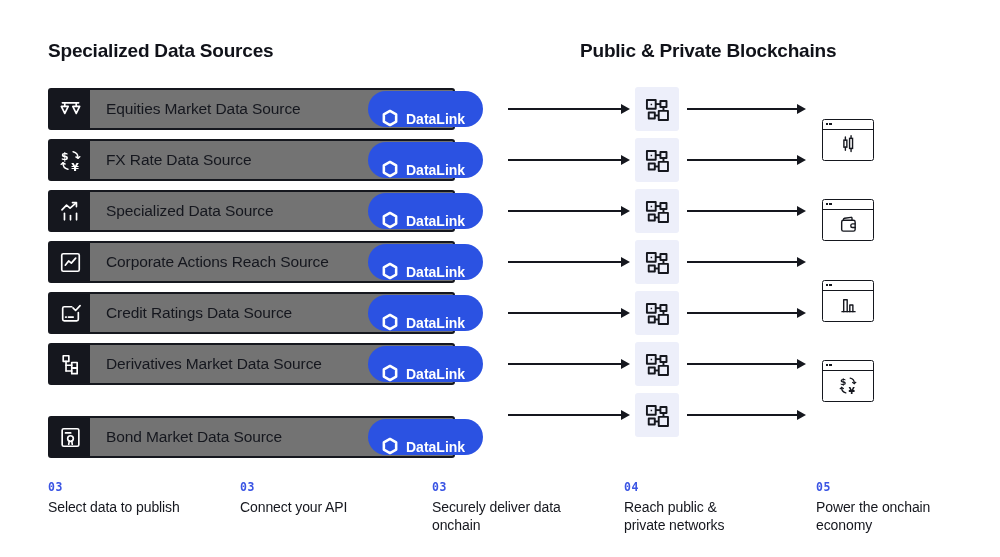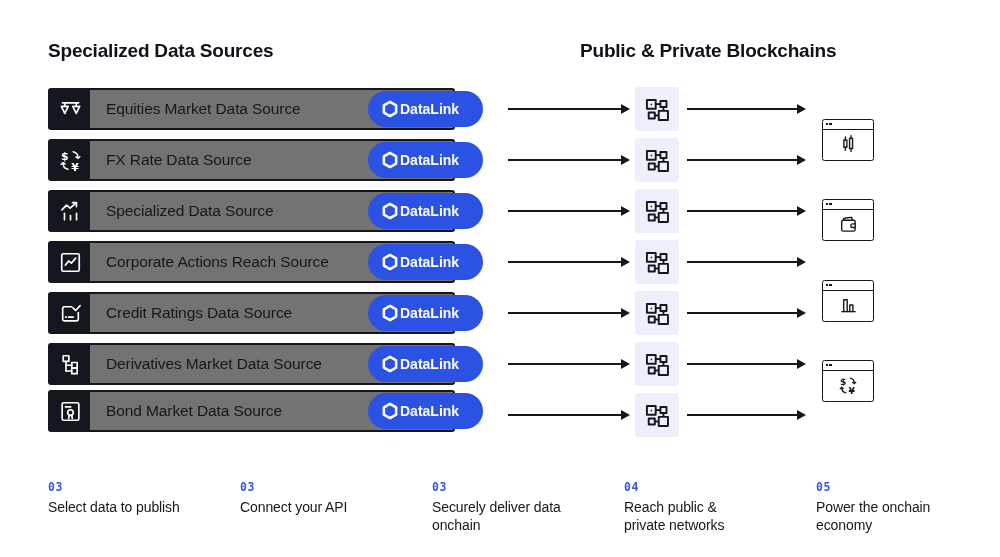--- a/index.html
+++ b/index.html
@@ -8,21 +8,21 @@
   .title{position:absolute;top:40px;font-size:19px;font-weight:700;color:#101219;letter-spacing:-0.2px;white-space:nowrap;}
   .title-left{left:48px;}
   .title-right{left:580px;}
 
   .row{position:absolute;left:48px;width:407px;height:42px;box-sizing:border-box;
        border:2px solid #15171e;border-radius:3px;background:#737373;display:flex;align-items:stretch;}
   .icon-box{flex:0 0 40px;background:#15171e;display:flex;align-items:center;justify-content:center;}
   .row-label{display:flex;align-items:center;padding-left:16px;font-size:15.5px;font-weight:500;
        color:#15171e;letter-spacing:-0.1px;white-space:nowrap;}
   .pill{position:absolute;top:1px;right:-30px;width:115px;height:36px;border-radius:18px;background:#2b52e2;
-       display:flex;align-items:center;gap:1px;padding-left:13px;box-sizing:border-box;}
+       display:flex;align-items:flex-end;gap:7px;padding-left:13px;box-sizing:border-box;}
   .pill-label{color:#ffffff;font-size:14px;font-weight:700;}
 
   .arrow{position:absolute;height:2px;background:#15171e;}
   .arrow::after{content:"";position:absolute;right:-8px;top:-4.5px;width:0;height:0;
        border-left:9px solid #15171e;border-top:5.5px solid transparent;border-bottom:5.5px solid transparent;}
   .a1{left:508px;width:114px;}
   .a2{left:687px;width:111px;}
 
   .chip{position:absolute;left:635px;width:44px;height:44px;background:#edeffa;border-radius:3px;
        display:flex;align-items:center;justify-content:center;}
@@ -151,21 +151,21 @@
     </div>
     <div class="row-label">Derivatives Market Data Source</div>
     <div class="pill">
       <svg width="18" height="18" viewBox="0 0 24 24">
           <path d="M12 2.6 L20.2 7.3 V16.7 L12 21.4 L3.8 16.7 V7.3 Z" fill="none" stroke="#fff" stroke-width="3.4" stroke-linejoin="round"></path>
         </svg>
       <span class="pill-label">DataLink</span>
     </div>
   </div>
 
-  <div class="row" style="top:390px">
+  <div class="row" style="top:416px">
     <div class="icon-box">
       <svg width="25" height="25" viewBox="0 0 24 24" fill="none" stroke="#fff" stroke-width="1.6" stroke-linecap="round" stroke-linejoin="round">
         <rect x="4" y="3.6" width="16" height="16.8" rx="1.5"></rect>
         <line x1="7.2" y1="7.6" x2="12.2" y2="7.6"></line>
         <circle cx="12" cy="13" r="2.7"></circle>
         <path d="M10.8 15.4 L10.3 18.5 M13.2 15.4 L13.7 18.5"></path>
       </svg>
     </div>
     <div class="row-label">Bond Market Data Source</div>
     <div class="pill">

